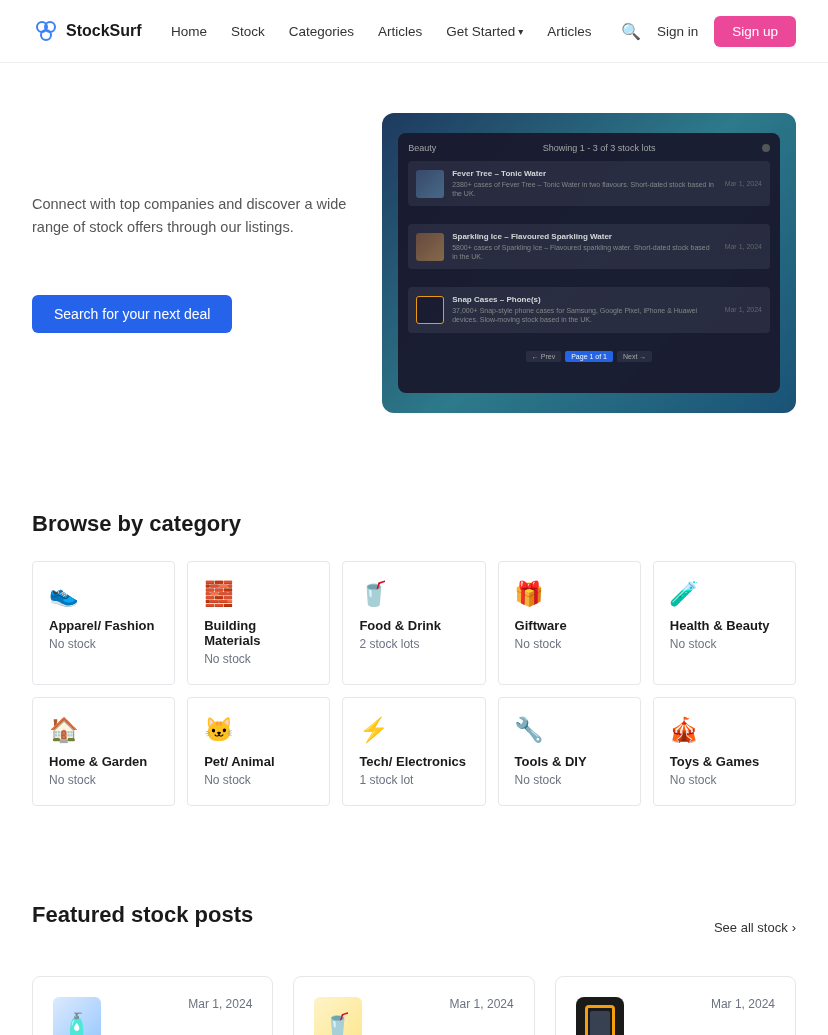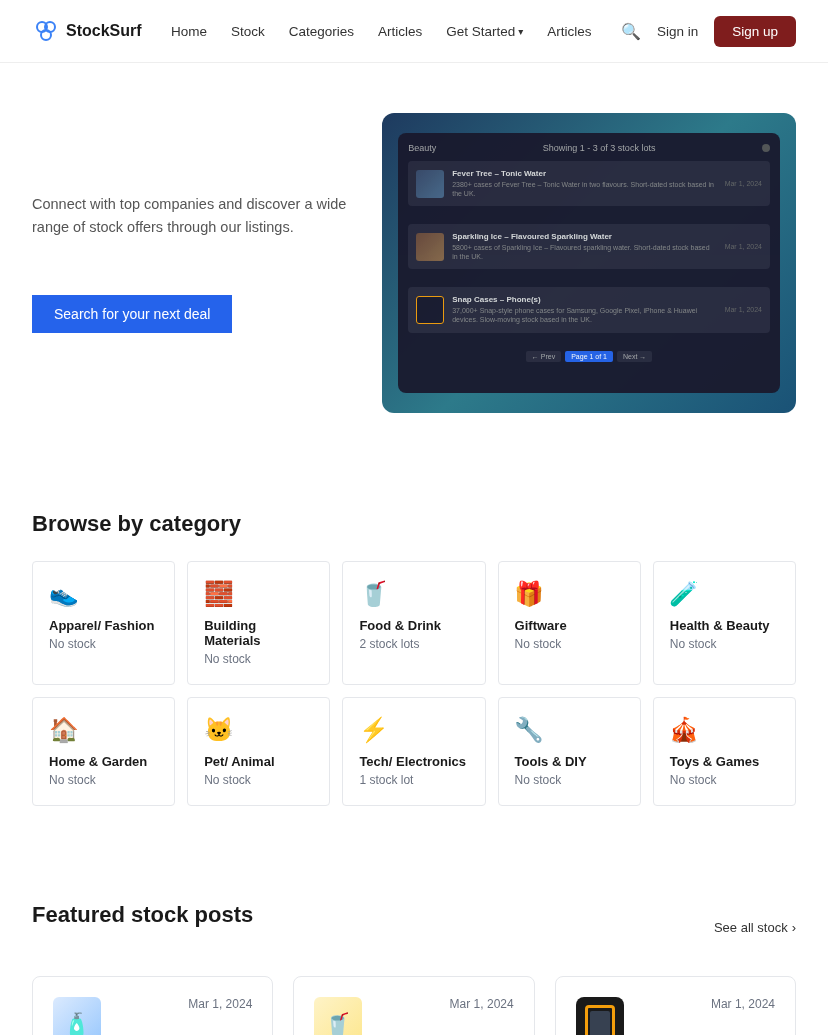--- a/index.html
+++ b/index.html
@@ -7,29 +7,29 @@
 
     
     nav { display: flex; align-items: center; justify-content: space-between; padding: 16px 32px; height: 63px; border-bottom: 1px solid #eee; position: sticky; top: 0; background: #fff; z-index: 100; }
     .logo { display: flex; align-items: center; gap: 6px; font-weight: 700; font-size: 16px; color: #1a1a1a; }
     .logo-icon { width: 28px; height: 28px; }
     .nav-links { display: flex; align-items: center; gap: 24px; }
     .nav-links a { text-decoration: none; color: #333; font-size: 13.5px; }
     .get-started-link { display: flex; align-items: center; gap: 3px; }
     .nav-actions { display: flex; align-items: center; gap: 16px; }
     .nav-actions a { text-decoration: none; color: #333; font-size: 13.5px; }
-    .btn-signup { background: #7f1d1d; color: #fff !important; padding: 8px 18px; border-radius: 6px; font-size: 13.5px; text-decoration: none; font-weight: 500; }
+    .btn-signup { background: #ec4899; color: #fff !important; padding: 8px 18px; border-radius: 6px; font-size: 13.5px; text-decoration: none; font-weight: 500; }
 
     
     .hero { display: flex; align-items: center; padding: 48px 32px 48px; gap: 32px; background: #fff; min-height: 400px; }
     .hero-text { flex: 1; max-width: 380px; }
     .hero-text h1 { font-size: 40px; font-weight: 800; line-height: 1.15; margin-bottom: 20px; color: #1a1a1a; }
     .hero-text h1 .highlight { color: #2563eb; }
     .hero-text p { color: #555; font-size: 14.5px; line-height: 1.6; margin-bottom: 28px; }
-    .btn-search { background: #2563eb; color: #fff; padding: 11px 22px; border-radius: 0; font-size: 14px; text-decoration: none; font-weight: 500; display: inline-block; margin-top: 28px; }
+    .btn-search { background: #2563eb; color: #fff; padding: 11px 22px; border-radius: 6px; font-size: 14px; text-decoration: none; font-weight: 500; display: inline-block; margin-top: 28px; }
     .hero-image { flex: 1.2; max-width: 480px; border-radius: 12px; overflow: hidden; background: linear-gradient(135deg, #1e3a5f 0%, #2d7a8a 50%, #1a5276 100%); height: 300px; display: flex; align-items: center; justify-content: center; padding: 16px; }
     .mock-screen { background: #1a1a2e; border-radius: 8px; width: 100%; height: 260px; padding: 10px; overflow: hidden; opacity: 0.95; }
     .mock-topbar { display: flex; justify-content: space-between; align-items: center; margin-bottom: 8px; }
     .mock-filters { font-size: 9px; color: #aaa; }
     .mock-showing { font-size: 9px; color: #aaa; }
     .mock-close { width: 8px; height: 8px; background: #555; border-radius: 50%; }
     .mock-row { background: #2a2a3e; border-radius: 4px; padding: 8px; margin-bottom: 18px; display: flex; align-items: center; gap: 8px; }
     .mock-thumb { width: 28px; height: 28px; background: #3a4a6a; border-radius: 3px; flex-shrink: 0; }
     .mock-content { flex: 1; }
     .mock-title { font-size: 8px; color: #ddd; font-weight: 600; margin-bottom: 2px; }

